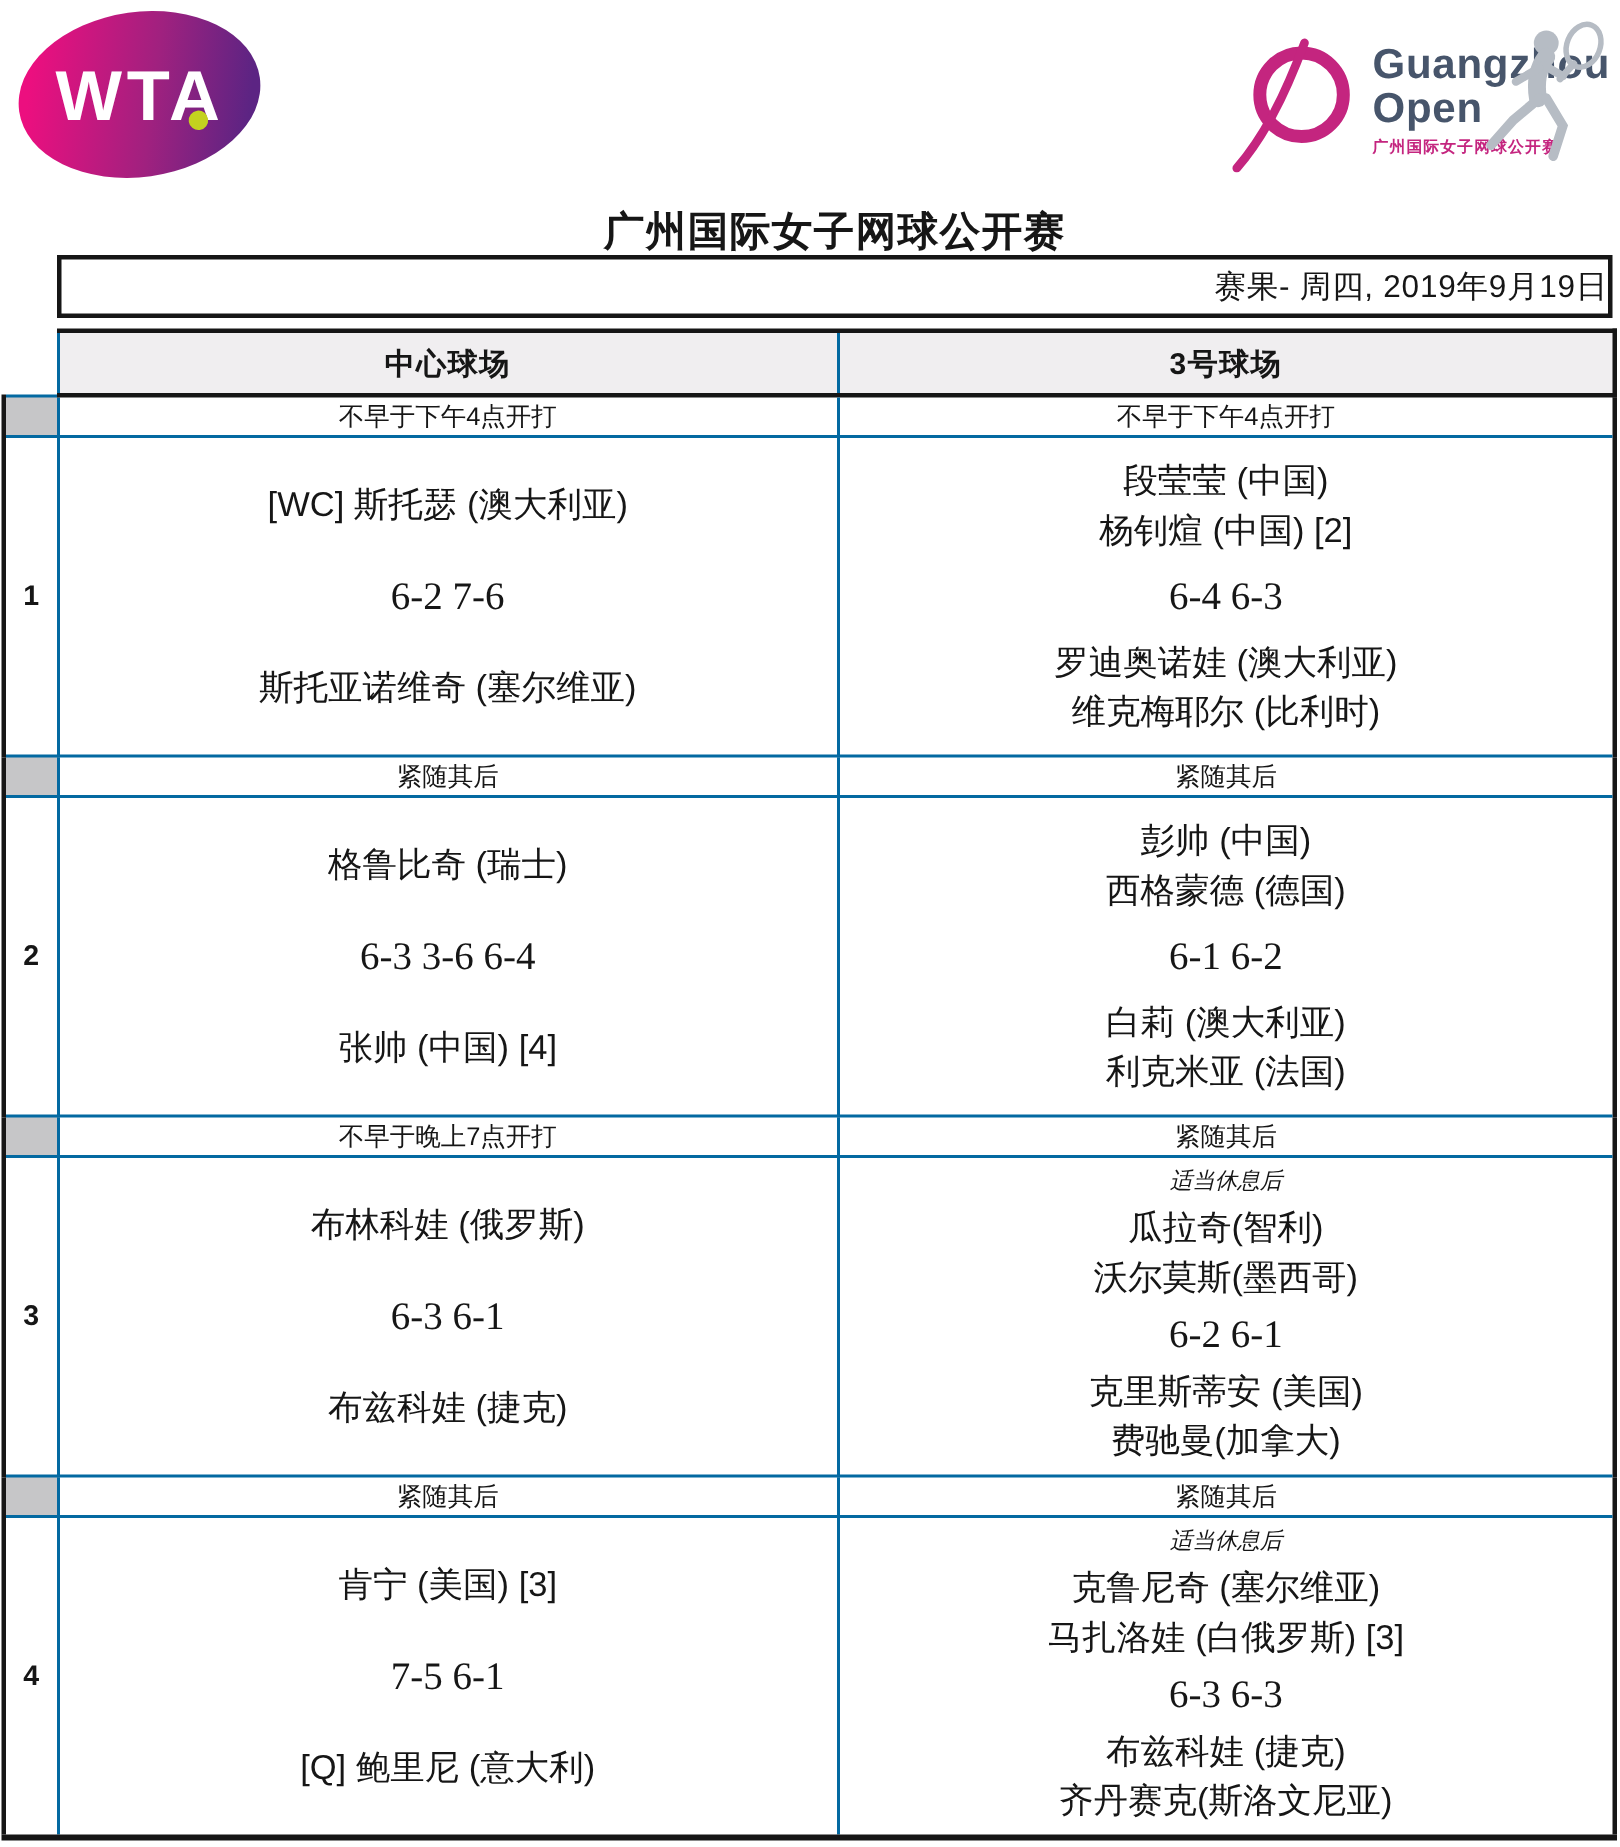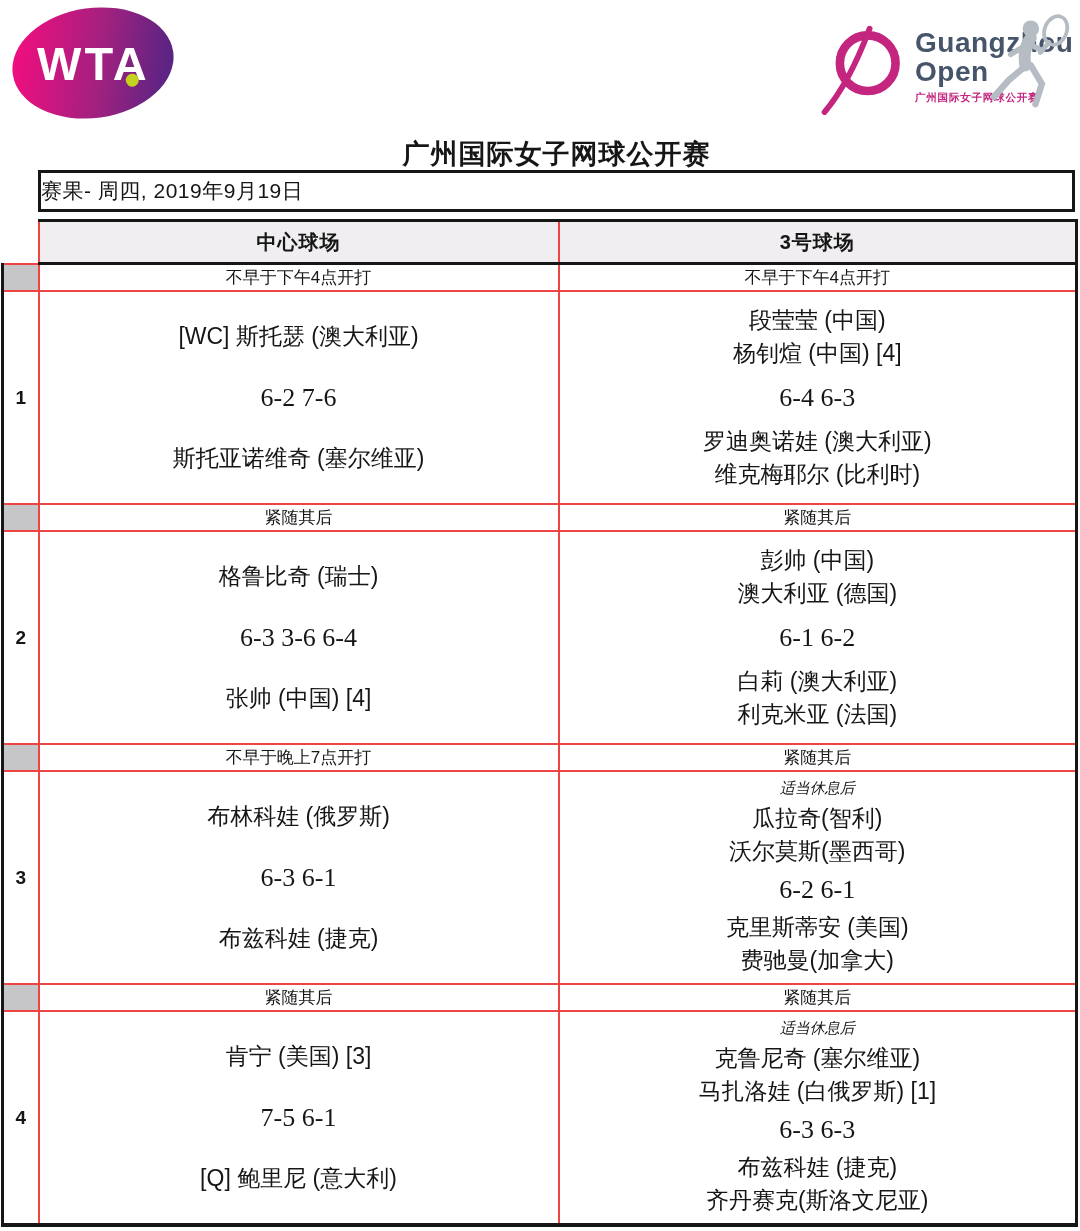--- a/index.html
+++ b/index.html
@@ -27,25 +27,25 @@
   .gz-sub{position:absolute;left:108px;top:86px;font-size:10.5px;font-weight:700;
     color:#c4257f;letter-spacing:0.8px;white-space:nowrap;}
   .gz-player{position:absolute;right:0;top:6px;}
   
   .title{
     position:absolute;left:38px;top:136px;width:1037px;text-align:center;
     font-size:27px;font-weight:700;letter-spacing:1px;
   }
   .datebar{
     position:absolute;left:38px;top:170px;width:1031px;height:36px;border:3px solid #161616;
-    display:flex;align-items:center;justify-content:flex-start;font-size:21px;font-weight:500;letter-spacing:0.5px;
+    display:flex;align-items:center;justify-content:flex-end;font-size:21px;font-weight:500;letter-spacing:0.5px;
   }
   
   .results{position:absolute;left:1px;top:219px;border-collapse:collapse;table-layout:fixed;width:1074px;}
-  .results td{border:2px solid #ef4444;padding:0;text-align:center;vertical-align:middle;}
+  .results td{border:2px solid #0369a1;padding:0;text-align:center;vertical-align:middle;}
   .results td:last-child{border-right:3px solid #161616;}
   .results td.numcol{border-left:3px solid #161616;}
   .results tr:last-child td{border-bottom:4px solid #161616;}
   tr.courthdr td{height:40px;background:#f0eef0;font-size:20px;font-weight:700;
     border-top:3px solid #161616;border-bottom:3px solid #161616;letter-spacing:1px;}
   tr.courthdr td.corner{border:none;background:#fff;}
   tr.subrow td{height:25px;font-size:17px;font-weight:500;}
   tr.subrow td.numcol{background:#c6c6c8;}
   td.numcol{width:36px;font-size:19px;font-weight:700;}
   td.matchcell{height:211px;}
@@ -129,21 +129,21 @@
           <div class="line">斯托亚诺维奇 (塞尔维亚)</div>
 
         </div>
       </div>
           </td>
       <td class="matchcell">
             <div class="cellbox">
 
         <div class="team">
           <div class="line">段莹莹 (中国)</div>
-          <div class="line">杨钊煊 (中国) [4]</div>
+          <div class="line">杨钊煊 (中国) [2]</div>
         </div>
         <div class="score">6-4 6-3</div>
         <div class="team">
           <div class="line">罗迪奥诺娃 (澳大利亚)</div>
           <div class="line">维克梅耶尔 (比利时)</div>
         </div>
       </div>
           </td>
     </tr>
 
@@ -166,21 +166,21 @@
           <div class="line">张帅 (中国) [4]</div>
 
         </div>
       </div>
           </td>
       <td class="matchcell">
             <div class="cellbox">
 
         <div class="team">
           <div class="line">彭帅 (中国)</div>
-          <div class="line">澳大利亚 (德国)</div>
+          <div class="line">西格蒙德 (德国)</div>
         </div>
         <div class="score">6-1 6-2</div>
         <div class="team">
           <div class="line">白莉 (澳大利亚)</div>
           <div class="line">利克米亚 (法国)</div>
         </div>
       </div>
           </td>
     </tr>
 
@@ -240,21 +240,21 @@
           <div class="line">[Q] 鲍里尼 (意大利)</div>
 
         </div>
       </div>
           </td>
       <td class="matchcell">
             <div class="cellbox">
         <div class="pre">适当休息后</div>
         <div class="team">
           <div class="line">克鲁尼奇 (塞尔维亚)</div>
-          <div class="line">马扎洛娃 (白俄罗斯) [1]</div>
+          <div class="line">马扎洛娃 (白俄罗斯) [3]</div>
         </div>
         <div class="score">6-3 6-3</div>
         <div class="team">
           <div class="line">布兹科娃 (捷克)</div>
           <div class="line">齐丹赛克(斯洛文尼亚)</div>
         </div>
       </div>
           </td>
     </tr>
   </tbody>

